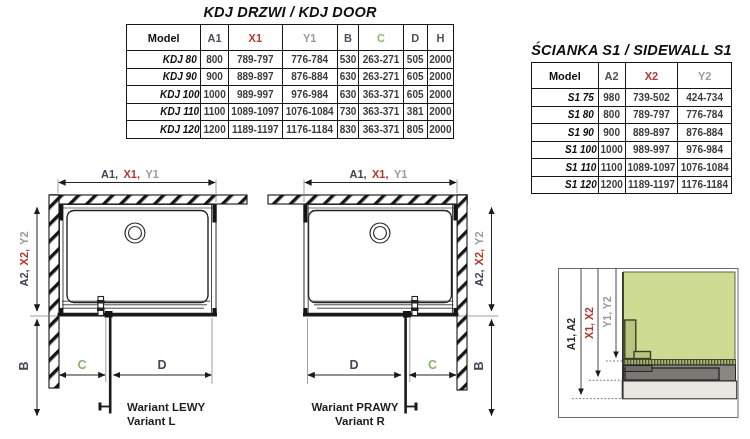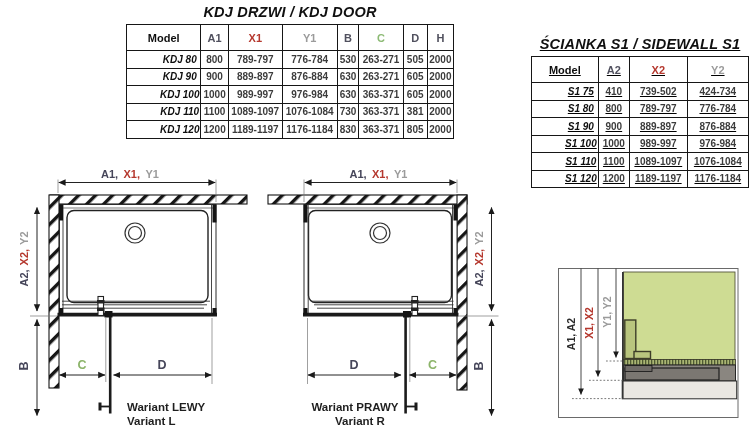--- a/index.html
+++ b/index.html
@@ -284,39 +284,39 @@
         <td>1176-1184</td>
         <td>830</td>
         <td>363-371</td>
         <td>805</td>
         <td>2000</td>
       </tr>
     </tbody>
       </table>
   </div>
 
-  <div class="tbl-wrap" style="left:531px;top:36px;width:218px;text-decoration:underline;">
+  <div class="tbl-wrap" style="left:531px;top:42px;width:201px;">
     <div class="tbl-title">ŚCIANKA S1 / SIDEWALL S1</div>
     <table>
       <colgroup>
           <col style="width:44px">
           <col style="width:35px">
           <col style="width:62px">
           <col style="width:68px">
         </colgroup>
       <tbody>
           <tr>
         <th class="c-model">Model</th>
         <th class="h-dark">A2</th>
         <th class="h-red">X2</th>
         <th class="h-gray">Y2</th>
       </tr>
       <tr>
         <td class="model">S1 75</td>
-        <td>410</td>
+        <td>980</td>
         <td>739-502</td>
         <td>424-734</td>
       </tr>
       <tr>
         <td class="model">S1 80</td>
         <td>800</td>
         <td>789-797</td>
         <td>776-784</td>
       </tr>
       <tr>

